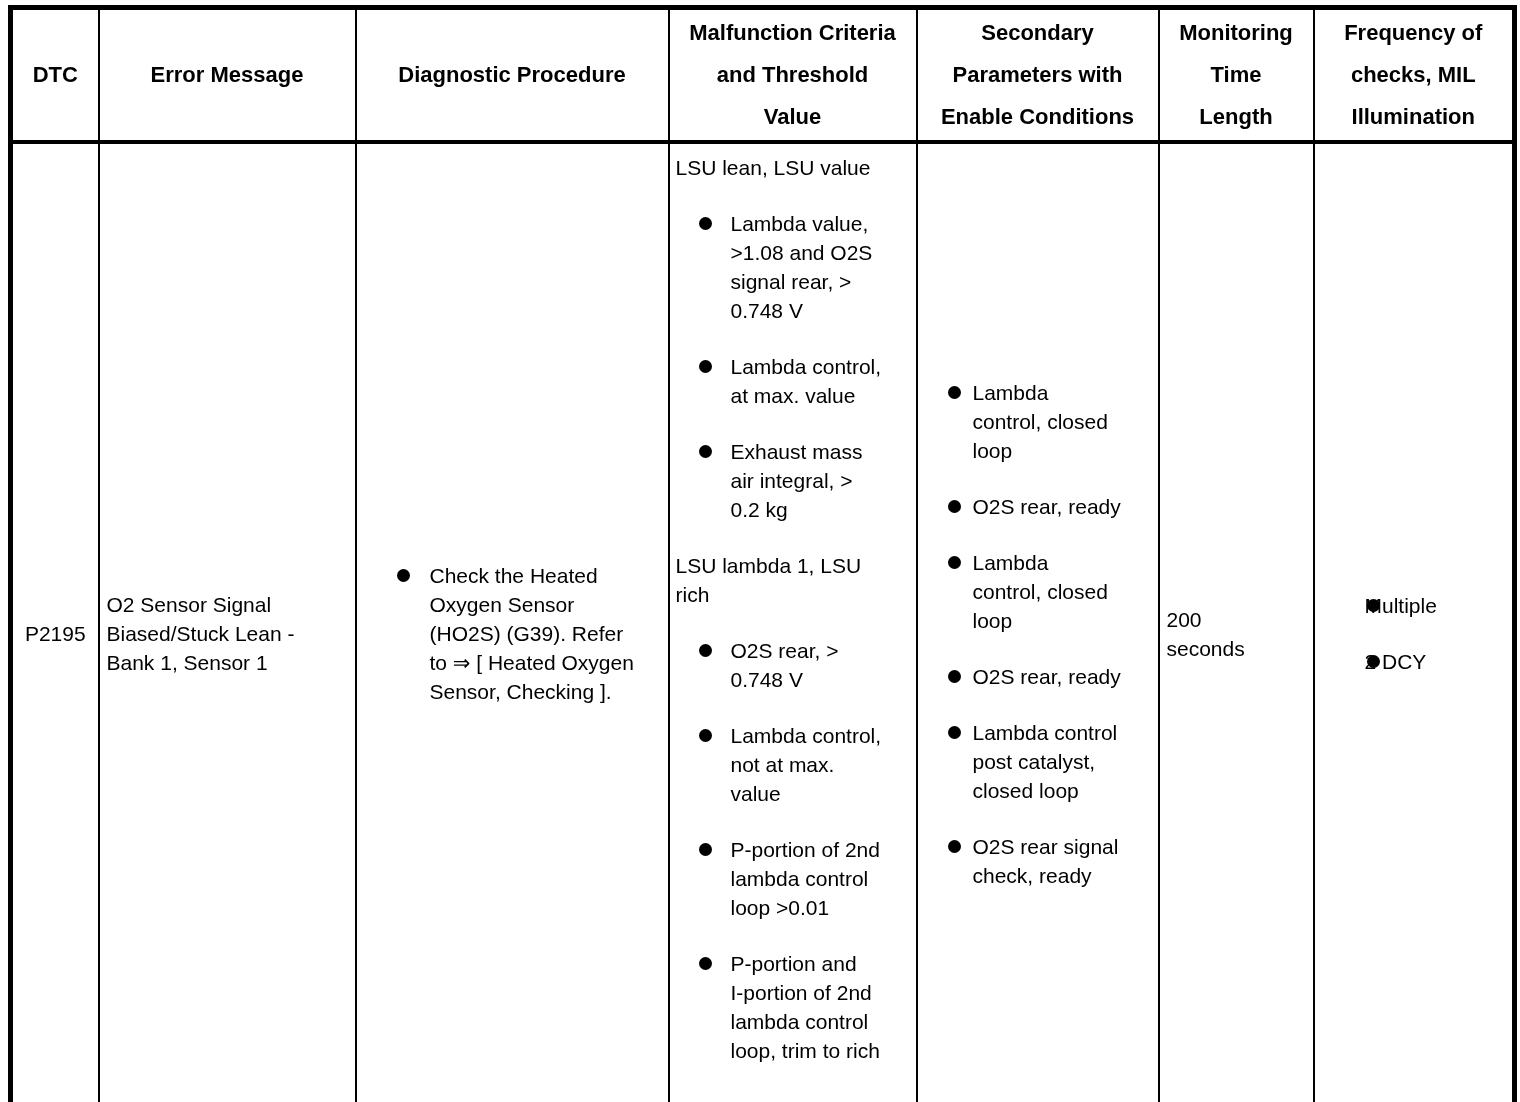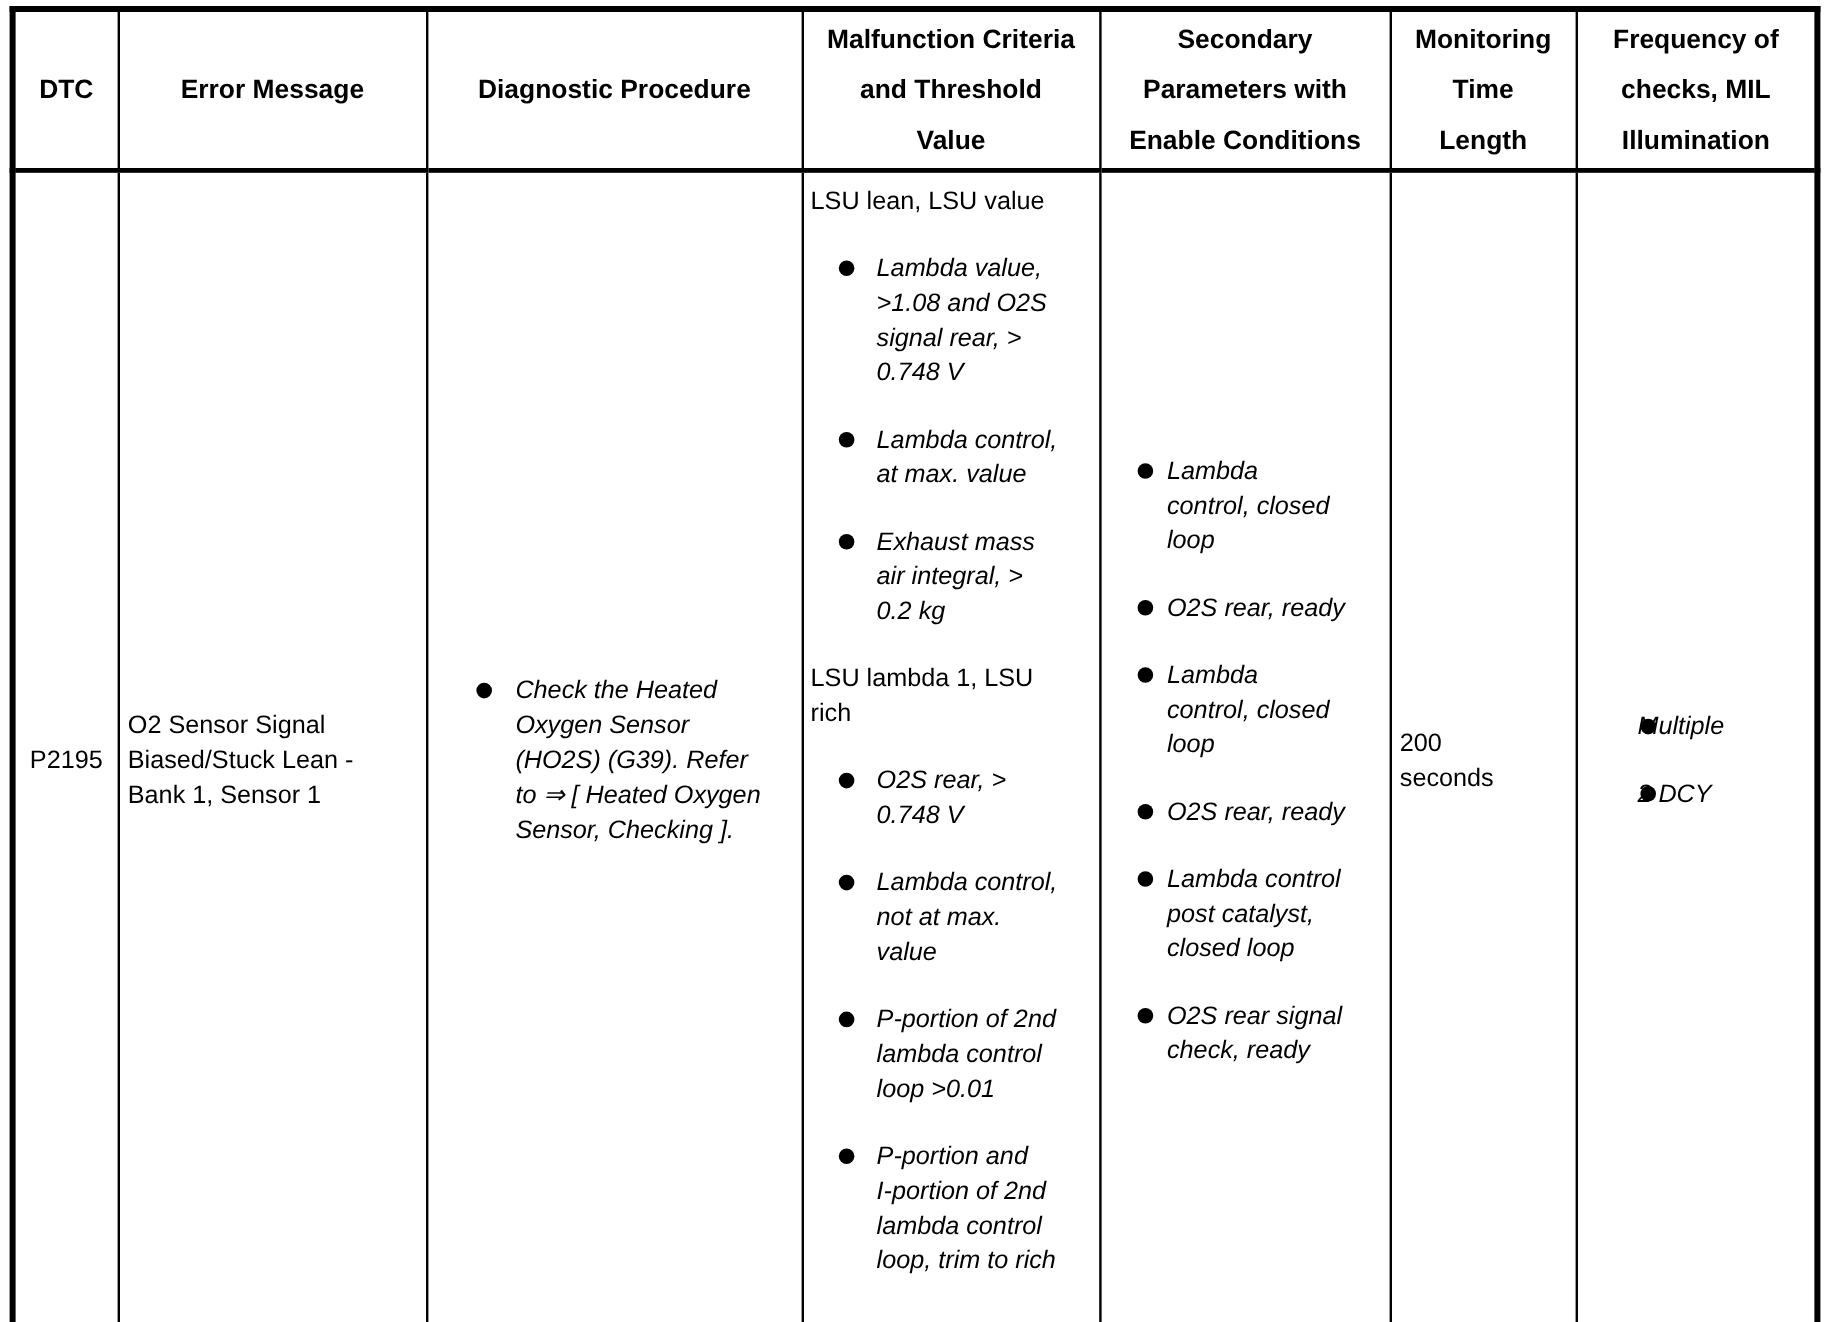--- a/index.html
+++ b/index.html
@@ -60,21 +60,20 @@
   
   ul.blist {
     list-style: none;
     margin: 0;
     padding: 0;
   }
   ul.blist li {
     position: relative;
     white-space: pre-line;
     margin-top: 27px;
-    font-style: italic;
   }
   ul.blist li:first-child { margin-top: 0; }
   ul.blist.gap-top li:first-child { margin-top: 27px; }
   .bullet {
     position: absolute;
     left: 0;
     top: 8px;
     width: 13px;
     height: 13px;
     background: #000000;

